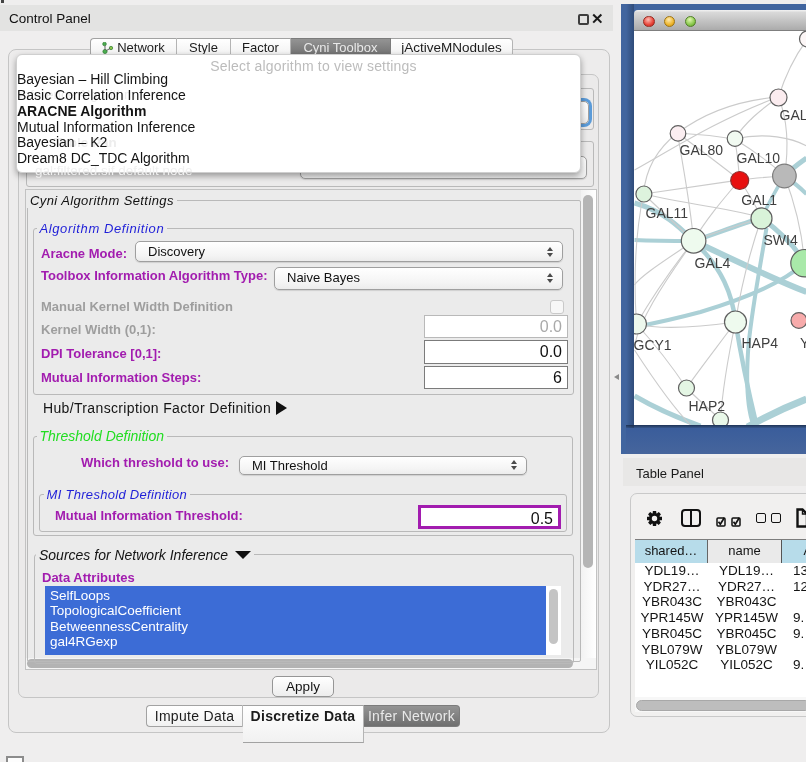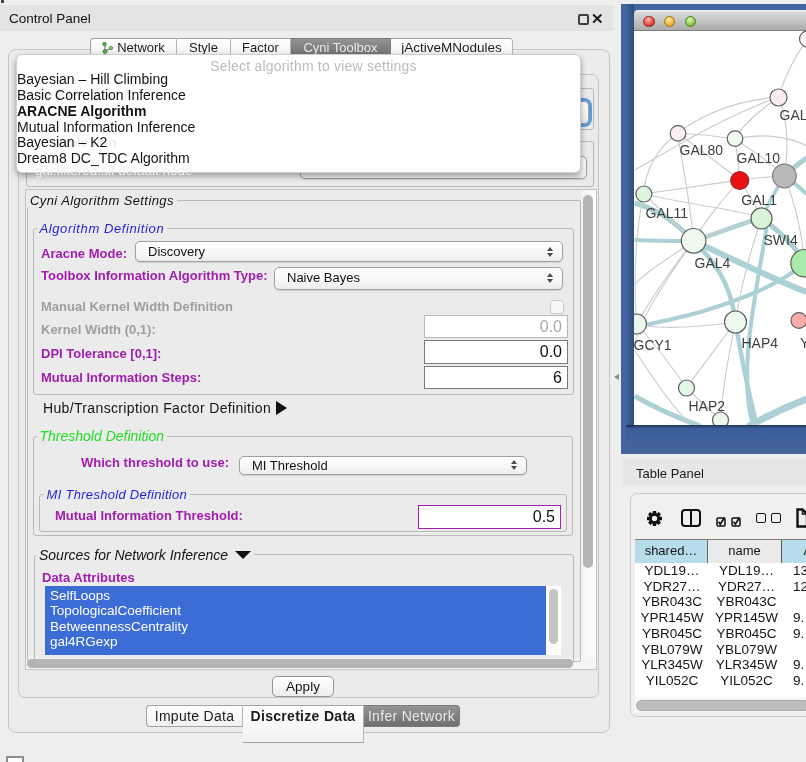--- a/index.html
+++ b/index.html
@@ -89,21 +89,21 @@
 <div class="abs" style="left:276px; top:401px; width:0; height:0; border-top:7px solid transparent; border-bottom:7px solid transparent; border-left:11px solid #101010;"></div>
 
 <div class="grp" style="left:32.5px; top:435.5px; width:540.5px; height:100px;"></div>
 <div class="gtitle" style="left:36.5px; top:428px; color:#21dd21; font-size:14px;">Threshold Definition</div>
 <div class="abs lbl" style="left:81px; top:455px;">Which threshold to use:</div>
 <div class="combo" style="left:239px; top:455.5px; width:288px; height:19px; line-height:17px;">MI Threshold<span class="carr"></span></div>
 
 <div class="grp" style="left:39px; top:493.5px; width:528px; height:38px;"></div>
 <div class="gtitle" style="left:43.5px; top:486.5px; color:#1f1fd8; letter-spacing:0.3px;">MI Threshold Definition</div>
 <div class="abs lbl" style="left:55px; top:508px;">Mutual Information Threshold:</div>
-<div class="inp" style="left:418px; top:505px; width:143px; height:24px; border:1px solid #a21caf; line-height:22px; font-size:16px;">0.5</div>
+<div class="inp" style="left:418px; top:505px; width:143px; height:24px; border:3px solid #a21caf; line-height:22px; font-size:16px;">0.5</div>
 
 <div class="grp" style="left:33.5px; top:553.5px; width:540px; height:110px;"></div>
 <div class="gtitle" style="left:36px; top:546.5px; color:#141414; font-size:14px;">Sources for Network Inference <span style="display:inline-block; width:0; height:0; border-left:8px solid transparent; border-right:8px solid transparent; border-top:8.5px solid #101010; vertical-align:1px; margin-left:3px;"></span></div>
 <div class="abs lbl" style="left:42px; top:570px;">Data Attributes</div>
 <div class="abs" style="left:45px; top:586px; width:516px; height:69px; background:#ffffff;"></div>
 <div class="abs" style="left:45px; top:586px; width:501px; height:69px; background:#3c6cd6; color:#fff; font-size:13.5px; padding:2px 0 0 5px; line-height:15.3px;">SelfLoops<br>TopologicalCoefficient<br>BetweennessCentrality<br>gal4RGexp</div>
 <div class="abs" style="left:549px; top:589px; width:9px; height:55px; border-radius:4.5px; background:#c4c4c4;"></div>
 
 <div class="abs" style="left:272px; top:676px; width:62px; height:21px; border:1px solid #969696; border-radius:5px; background:linear-gradient(#ffffff,#ededed); font-size:13.5px; color:#141414; text-align:center; line-height:19px;">Apply</div>
 
@@ -253,18 +253,17 @@
   <div style="height:23px; border-bottom:1px solid #8e8e8e; white-space:nowrap;">
     <div style="display:inline-block; width:73px; height:23px; background:#b7dcea; border-right:1px solid #666; text-align:center; line-height:22px; vertical-align:top; font-size:13px;">shared…</div><div style="display:inline-block; width:74px; height:23px; background:#eaeaea; border-right:1px solid #555; text-align:center; line-height:22px; vertical-align:top; font-size:13px;">name</div><div style="display:inline-block; width:30px; height:23px; background:#b7dcea; text-align:left; padding-left:21.5px; line-height:22px; vertical-align:top; font-size:13px;">A</div>
   </div>
   <div style="line-height:15.7px; white-space:nowrap;">
     <div><span style="display:inline-block;width:74px;text-align:center;">YDL19…</span><span style="display:inline-block;width:75px;text-align:center;">YDL19…</span><span style="display:inline-block;width:30px;padding-left:9px;">13…</span></div>
     <div><span style="display:inline-block;width:74px;text-align:center;">YDR27…</span><span style="display:inline-block;width:75px;text-align:center;">YDR27…</span><span style="display:inline-block;width:30px;padding-left:9px;">12…</span></div>
     <div><span style="display:inline-block;width:74px;text-align:center;">YBR043C</span><span style="display:inline-block;width:75px;text-align:center;">YBR043C</span><span style="display:inline-block;width:30px;"></span></div>
     <div><span style="display:inline-block;width:74px;text-align:center;">YPR145W</span><span style="display:inline-block;width:75px;text-align:center;">YPR145W</span><span style="display:inline-block;width:30px;padding-left:9px;">9.</span></div>
     <div><span style="display:inline-block;width:74px;text-align:center;">YBR045C</span><span style="display:inline-block;width:75px;text-align:center;">YBR045C</span><span style="display:inline-block;width:30px;padding-left:9px;">9.</span></div>
     <div><span style="display:inline-block;width:74px;text-align:center;">YBL079W</span><span style="display:inline-block;width:75px;text-align:center;">YBL079W</span><span style="display:inline-block;width:30px;"></span></div>
-    <div><span style="display:inline-block;width:74px;text-align:center;">YLR345W</span><span style="display:inline-block;width:75px;text-align:center;">YLR345W</span><span style="display:inline-block;width:30px;padding-left:9px;">9.</span></div>
     <div><span style="display:inline-block;width:74px;text-align:center;">YIL052C</span><span style="display:inline-block;width:75px;text-align:center;">YIL052C</span><span style="display:inline-block;width:30px;padding-left:9px;">9.</span></div>
   </div>
 </div>
 <div class="abs" style="left:635px; top:697px; width:171px; height:15px; background:#f7f7f7;"></div>
 <div class="abs" style="left:636px; top:700px; width:175px; height:11px; border-radius:6px; background:#bdbdbd; border:1px solid #a8a8a8;"></div>
 
 </body></html>

